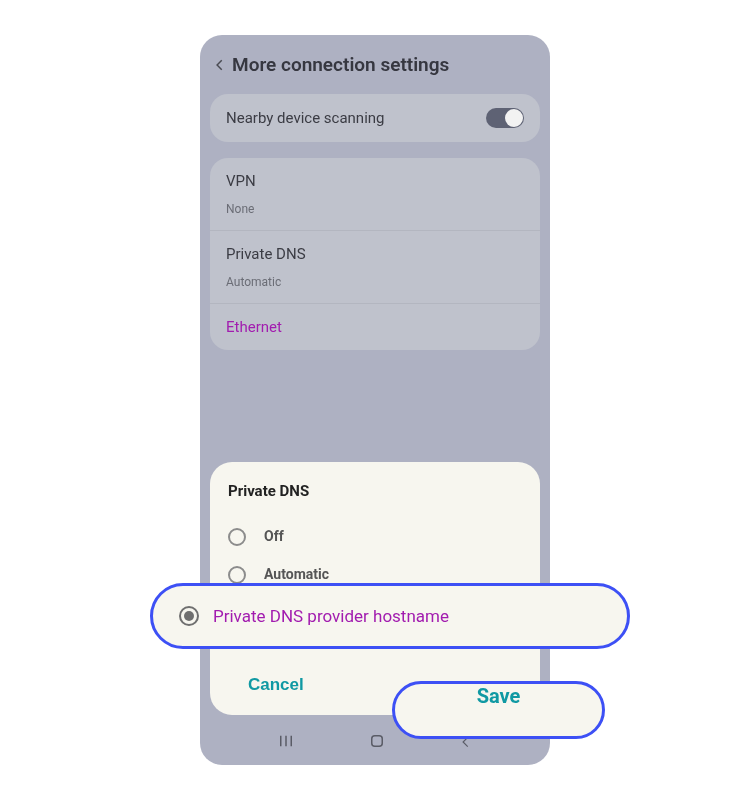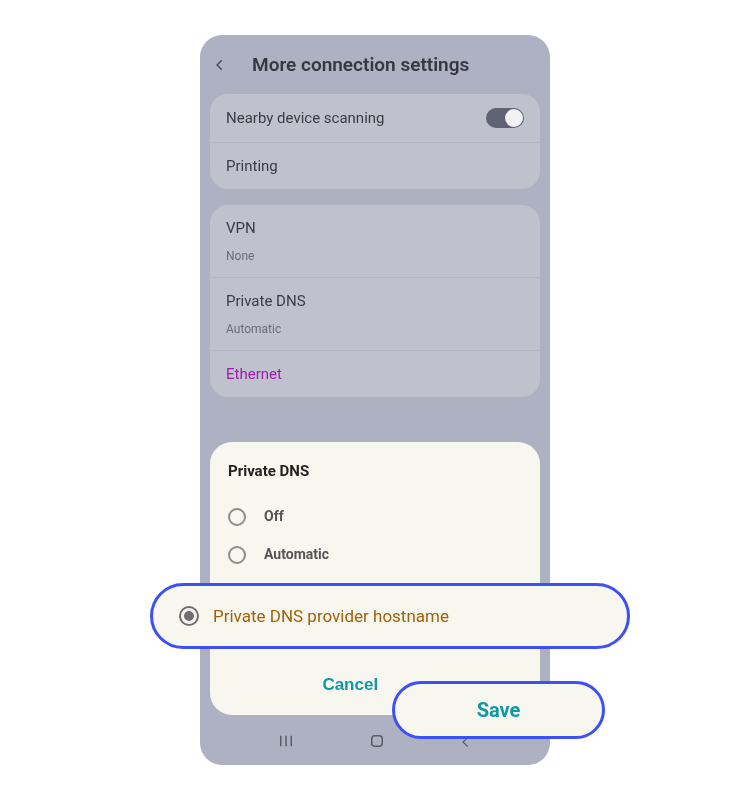--- a/index.html
+++ b/index.html
@@ -28,21 +28,21 @@
     height: 730px;
     background: #aeb1c2;
     border-radius: 22px;
     position: relative;
     overflow: hidden;
   }
   .header {
     display: flex;
     align-items: center;
     padding: 18px 16px 18px 10px;
-    gap: 22px;
+    gap: 2px;
   }
   .back-chev {
     width: 20px;
     height: 20px;
     display: flex;
     align-items: center;
     justify-content: center;
   }
   .back-chev svg { stroke: #4a4b52; }
   .page-title {
@@ -116,22 +116,22 @@
   }
   .radio {
     width: 18px;
     height: 18px;
     border: 2px solid #8c8c8c;
     border-radius: 50%;
     flex-shrink: 0;
   }
   .modal-actions {
     display: flex;
-    justify-content: center;
-    margin-top: 70px;
+    justify-content: flex-start;
+    margin-top: 50px;
     border-top: 1px solid rgba(0,0,0,0.08);
     padding-top: 24px;
   }
   .modal-btn {
     font-size: 17px;
     font-weight: 600;
     color: #1099a3;
     padding: 6px 20px;
     background: none;
     border: none;
@@ -175,29 +175,29 @@
     justify-content: center;
   }
   .highlight-option .radio-sel .dot {
     width: 10px;
     height: 10px;
     background: #6f6f6f;
     border-radius: 50%;
   }
   .highlight-option .opt-label {
     font-size: 17px;
-    color: #a16207;
+    color: #a21caf;
   }
   .highlight-save {
     left: 377px;
     top: 666px;
     width: 213px;
     height: 58px;
     display: flex;
-    align-items: center;
+    align-items: flex-start;
     justify-content: center;
     font-size: 20px;
     font-weight: 700;
     color: #1099a3;
   }
 </style>
 </head>
 <body>
 
 <div class="card">
@@ -212,23 +212,20 @@
       <div class="page-title">More connection settings</div>
     </div>
 
     <div class="section">
       <div class="row">
         <div class="row-label">Nearby device scanning</div>
         <div class="toggle">
             <div class="knob"></div>
           </div>
       </div>
-      <div class="row">
-        <div class="row-label">Printing</div>
-      </div>
     </div>
 
     <div class="section">
       <div class="row">
         <div>
           <div class="row-label">VPN</div>
           <div class="row-sub">None</div>
         </div>
       </div>
       <div class="row">

